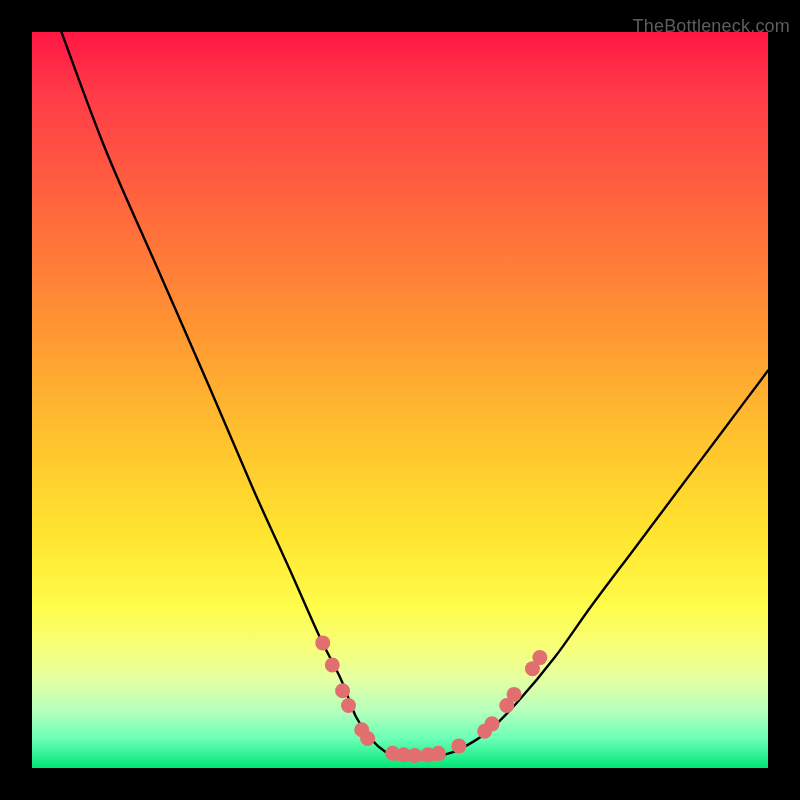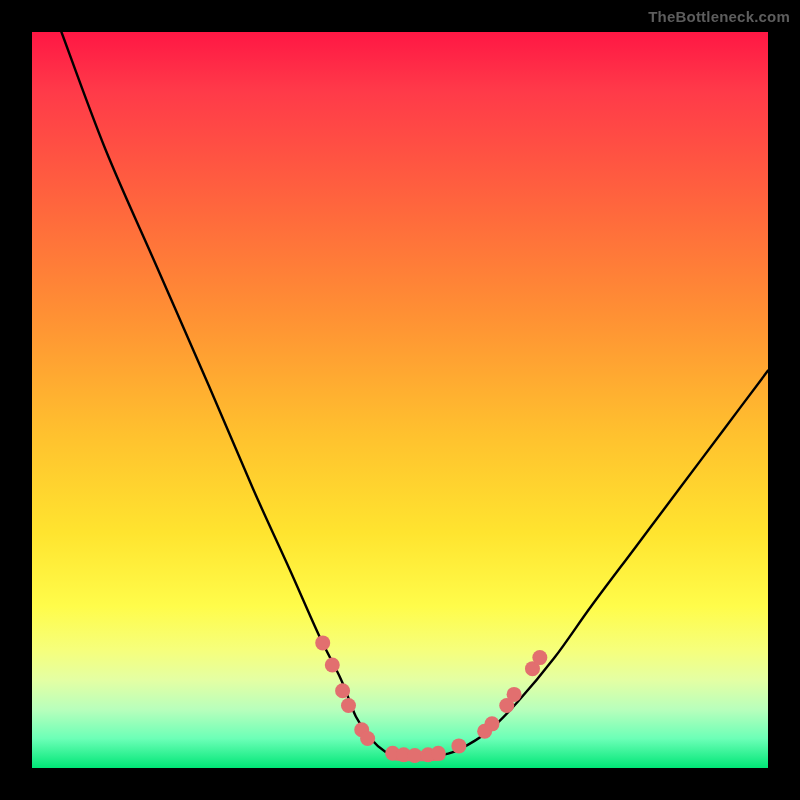--- a/index.html
+++ b/index.html
@@ -12,25 +12,25 @@
     font-family: Arial, Helvetica, sans-serif;
   }
   .frame {
     position: relative;
     width: 800px;
     height: 800px;
     background: #000;
   }
   .watermark {
     position: absolute;
-    top: 8px;
+    top: 16px;
     right: 10px;
     color: #5d5d5d;
-    font-size: 15px;
-    font-weight: 700;
+    font-size: 18px;
+    font-weight: 400;
     letter-spacing: 0.2px;
     z-index: 5;
   }
   .plot {
     position: absolute;
     left: 32px;
     top: 32px;
     width: 736px;
     height: 736px;
     overflow: hidden;

